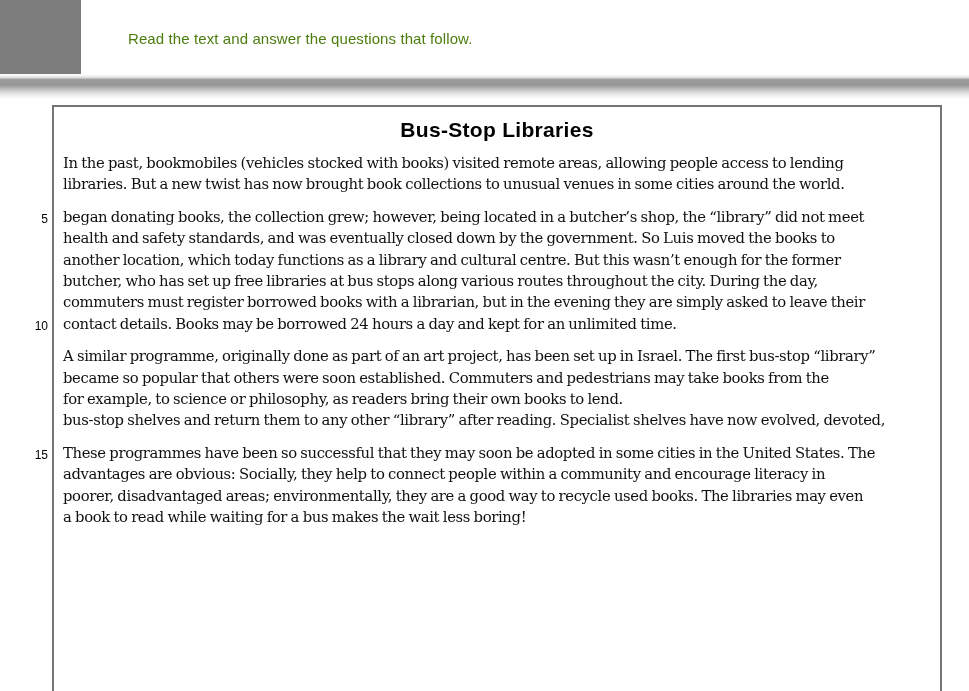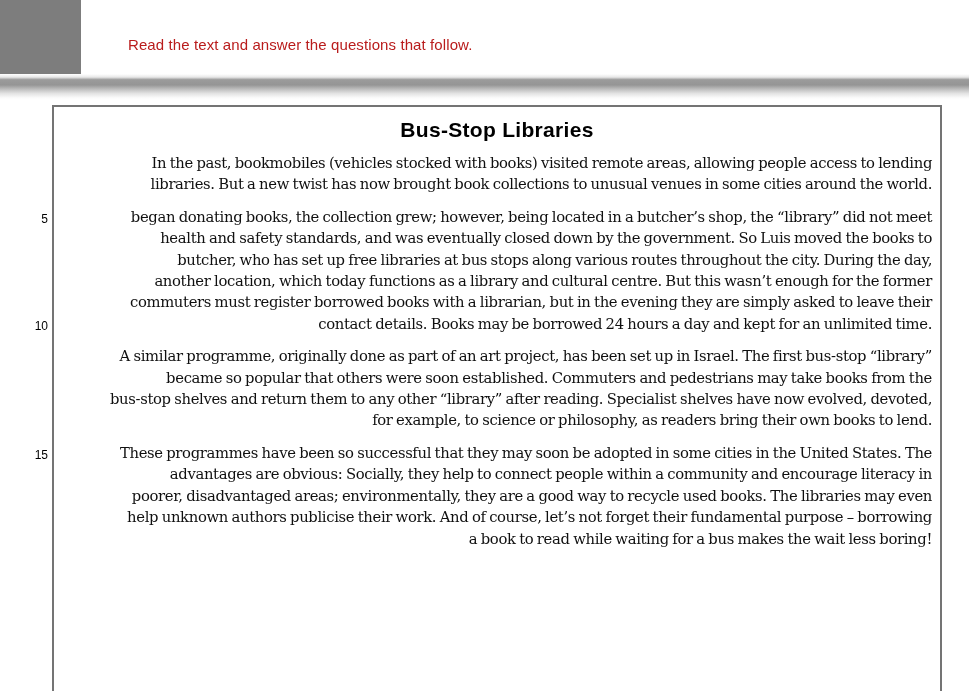--- a/index.html
+++ b/index.html
@@ -9,22 +9,22 @@
     position: relative;
     font-family: "Liberation Sans", sans-serif;
     overflow: hidden;
   }
   .corner-block {
     position: absolute; left: 0; top: 0;
     width: 81px; height: 75px;
     background: #7d7d7d;
   }
   .instruction {
-    position: absolute; left: 128px; top: 36px;
-    font-size: 15px; color: #b91c1c;
+    position: absolute; left: 128px; top: 30px;
+    font-size: 15px; color: #4d7c0f;
     letter-spacing: 0.1px;
   }
   .header-divider {
     position: absolute; left: 0; top: 74px;
     width: 969px; height: 26px;
     background: linear-gradient(to bottom,
       #ffffff 0%, #e8e8e8 12%,
       #9b9b9b 22%, #959595 42%,
       #bdbdbd 58%, #e3e3e3 75%,
       #fbfbfb 92%, #ffffff 100%);
@@ -49,21 +49,21 @@
     padding: 0 8px 0 9px;
     font-family: "DejaVu Serif", serif;
     font-size: 14.8px;
     line-height: 21.4px;
     letter-spacing: -0.35px;
     word-spacing: -0.8px;
     color: #101010;
   }
   .para { margin: 0 0 11px 0; }
   .para:last-child { margin-bottom: 0; }
-  .line { position: relative; white-space: nowrap; text-align: right; }
+  .line { position: relative; white-space: nowrap; }
   .lineno {
     position: absolute;
     right: calc(100% + 15px);
     top: 3px;
     font-family: "Liberation Sans", sans-serif;
     font-size: 12px;
     letter-spacing: 0; word-spacing: 0;
     color: #000000;
   }
 </style>
@@ -79,32 +79,31 @@
 <div class="passage-box">
   <div class="passage-title">Bus-Stop Libraries</div>
   <div class="passage-body">
       <div class="para">
         <div class="line"><span>In the past, bookmobiles (vehicles stocked with books) visited remote areas, allowing people access to lending</span></div>
         <div class="line"><span>libraries. But a new twist has now brought book collections to unusual venues in some cities around the world.</span></div>
       </div>
       <div class="para">
         <div class="line"><span class="lineno">5</span><span>began donating books, the collection grew; however, being located in a butcher’s shop, the “library” did not meet</span></div>
         <div class="line"><span>health and safety standards, and was eventually closed down by the government. So Luis moved the books to</span></div>
+        <div class="line"><span>another location, which today functions as a library and cultural centre. But this wasn’t enough for the former</span></div>
         <div class="line"><span>butcher, who has set up free libraries at bus stops along various routes throughout the city. During the day,</span></div>
-        <div class="line"><span>another location, which today functions as a library and cultural centre. But this wasn’t enough for the former</span></div>
         <div class="line"><span>commuters must register borrowed books with a librarian, but in the evening they are simply asked to leave their</span></div>
         <div class="line"><span class="lineno">10</span><span>contact details. Books may be borrowed 24 hours a day and kept for an unlimited time.</span></div>
       </div>
       <div class="para">
         <div class="line"><span>A similar programme, originally done as part of an art project, has been set up in Israel. The first bus-stop “library”</span></div>
         <div class="line"><span>became so popular that others were soon established. Commuters and pedestrians may take books from the</span></div>
+        <div class="line"><span>for example, to science or philosophy, as readers bring their own books to lend.</span></div>
         <div class="line"><span>bus-stop shelves and return them to any other “library” after reading. Specialist shelves have now evolved, devoted,</span></div>
-        <div class="line"><span>for example, to science or philosophy, as readers bring their own books to lend.</span></div>
       </div>
       <div class="para">
         <div class="line"><span class="lineno">15</span><span>These programmes have been so successful that they may soon be adopted in some cities in the United States. The</span></div>
         <div class="line"><span>advantages are obvious: Socially, they help to connect people within a community and encourage literacy in</span></div>
         <div class="line"><span>poorer, disadvantaged areas; environmentally, they are a good way to recycle used books. The libraries may even</span></div>
-        <div class="line"><span>help unknown authors publicise their work. And of course, let’s not forget their fundamental purpose – borrowing</span></div>
         <div class="line"><span>a book to read while waiting for a bus makes the wait less boring!</span></div>
       </div>
     </div>
 </div>
 
 </body></html>

